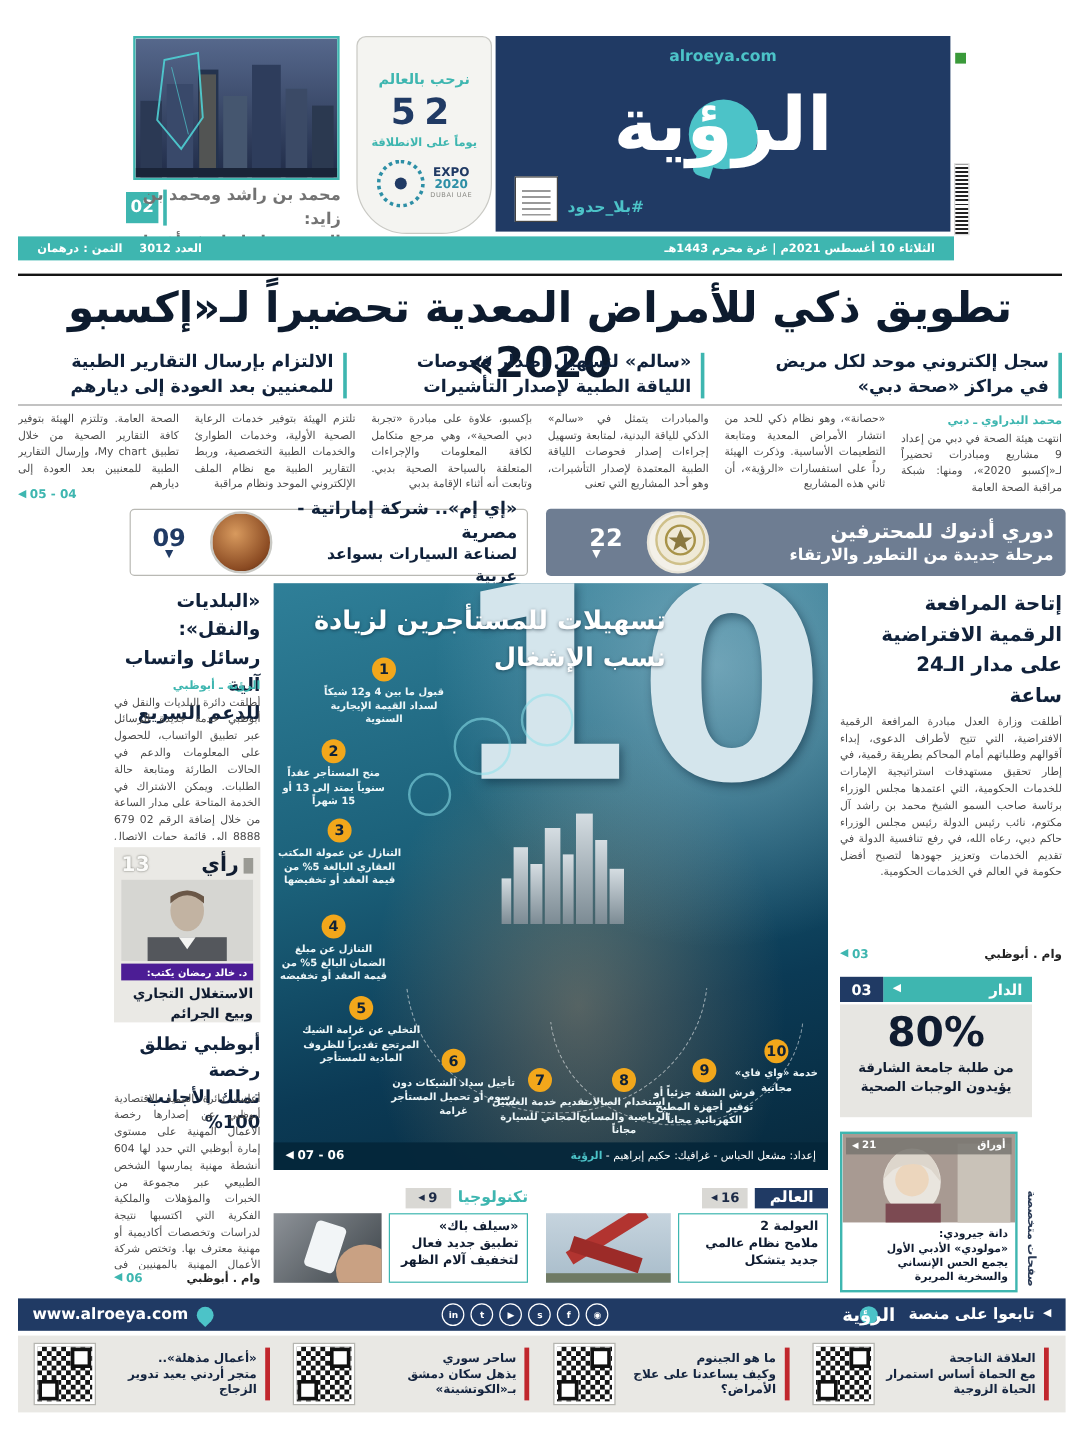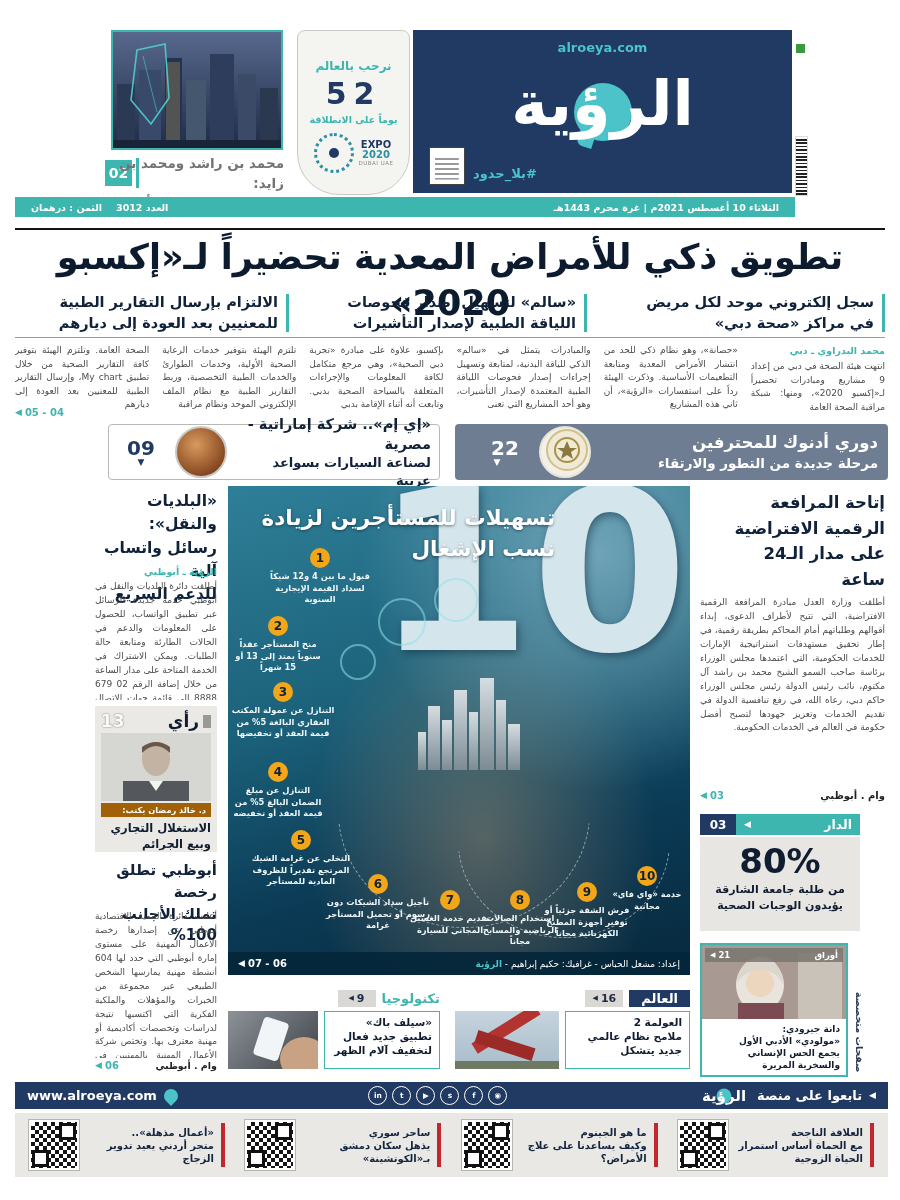--- a/index.html
+++ b/index.html
@@ -359,21 +359,21 @@
       </span>
       <span class="b" style="font-size:17px;color:#fbfbf9;text-shadow:0 0 1px #8f8f89, 0 0 2px #8f8f89;">13</span>
     </div>
     <svg width="110" height="68" viewBox="0 0 110 68" style="display:block;margin:2px auto 0;">
       <rect width="110" height="68" fill="#d6d6d2"></rect>
       <ellipse cx="55" cy="26" rx="14" ry="17" fill="#c2b3a2"></ellipse>
       <path d="M41 20 Q55 6 69 20 L69 14 Q55 4 41 14 Z" fill="#6a5747"></path>
       <rect x="22" y="48" width="66" height="20" fill="#54575c"></rect>
       <polygon points="48,48 55,58 62,48" fill="#f4f4f2"></polygon>
     </svg>
-    <div style="background:#a16207;color:#fff;font-size:8.2px;font-weight:700;padding:2px 5px;text-align:right;margin-top:2px;">د. خالد رمضان يكتب:</div>
+    <div style="background:#4c1d95;color:#fff;font-size:8.2px;font-weight:700;padding:2px 5px;text-align:right;margin-top:2px;">د. خالد رمضان يكتب:</div>
     <div class="pre b" style="font-size:11.5px;color:#101c30;text-align:right;line-height:1.4;margin-top:3px;">الاستغلال التجاري
 وبيع الجرائم</div>
   </div>
 
   <div class="abs pre" style="left:95px;top:860px;width:122px;font-size:15px;font-weight:700;line-height:1.45;text-align:right;color:#10213a;">أبوظبي تطلق رخصة
 تملك الأجانب 100%</div>
   <div class="abs" style="left:95px;top:910px;width:122px;height:148px;font-size:9px;line-height:1.55;color:#4b4b4b;text-align:justify;overflow:hidden;">أعلنت دائرة التنمية الاقتصادية أبوظبي عن إصدارها رخصة الأعمال المهنية على مستوى إمارة أبوظبي التي حدد لها 604 أنشطة مهنية يمارسها الشخص الطبيعي عبر مجموعة من الخبرات والمؤهلات والملكية الفكرية التي اكتسبها نتيجة لدراسات وتخصصات أكاديمية أو مهنية معترف بها. وتختص شركة الأعمال المهنية بالمهنيين في مجالات عديدة مثل المحاسبة والتدريب والاستشارات.</div>
   <div class="abs srcrow" style="left:95px;top:1060px;width:122px;">
     <span class="src" style="font-size:9.5px;">وام . أبوظبي</span>
     <span class="pageref">

